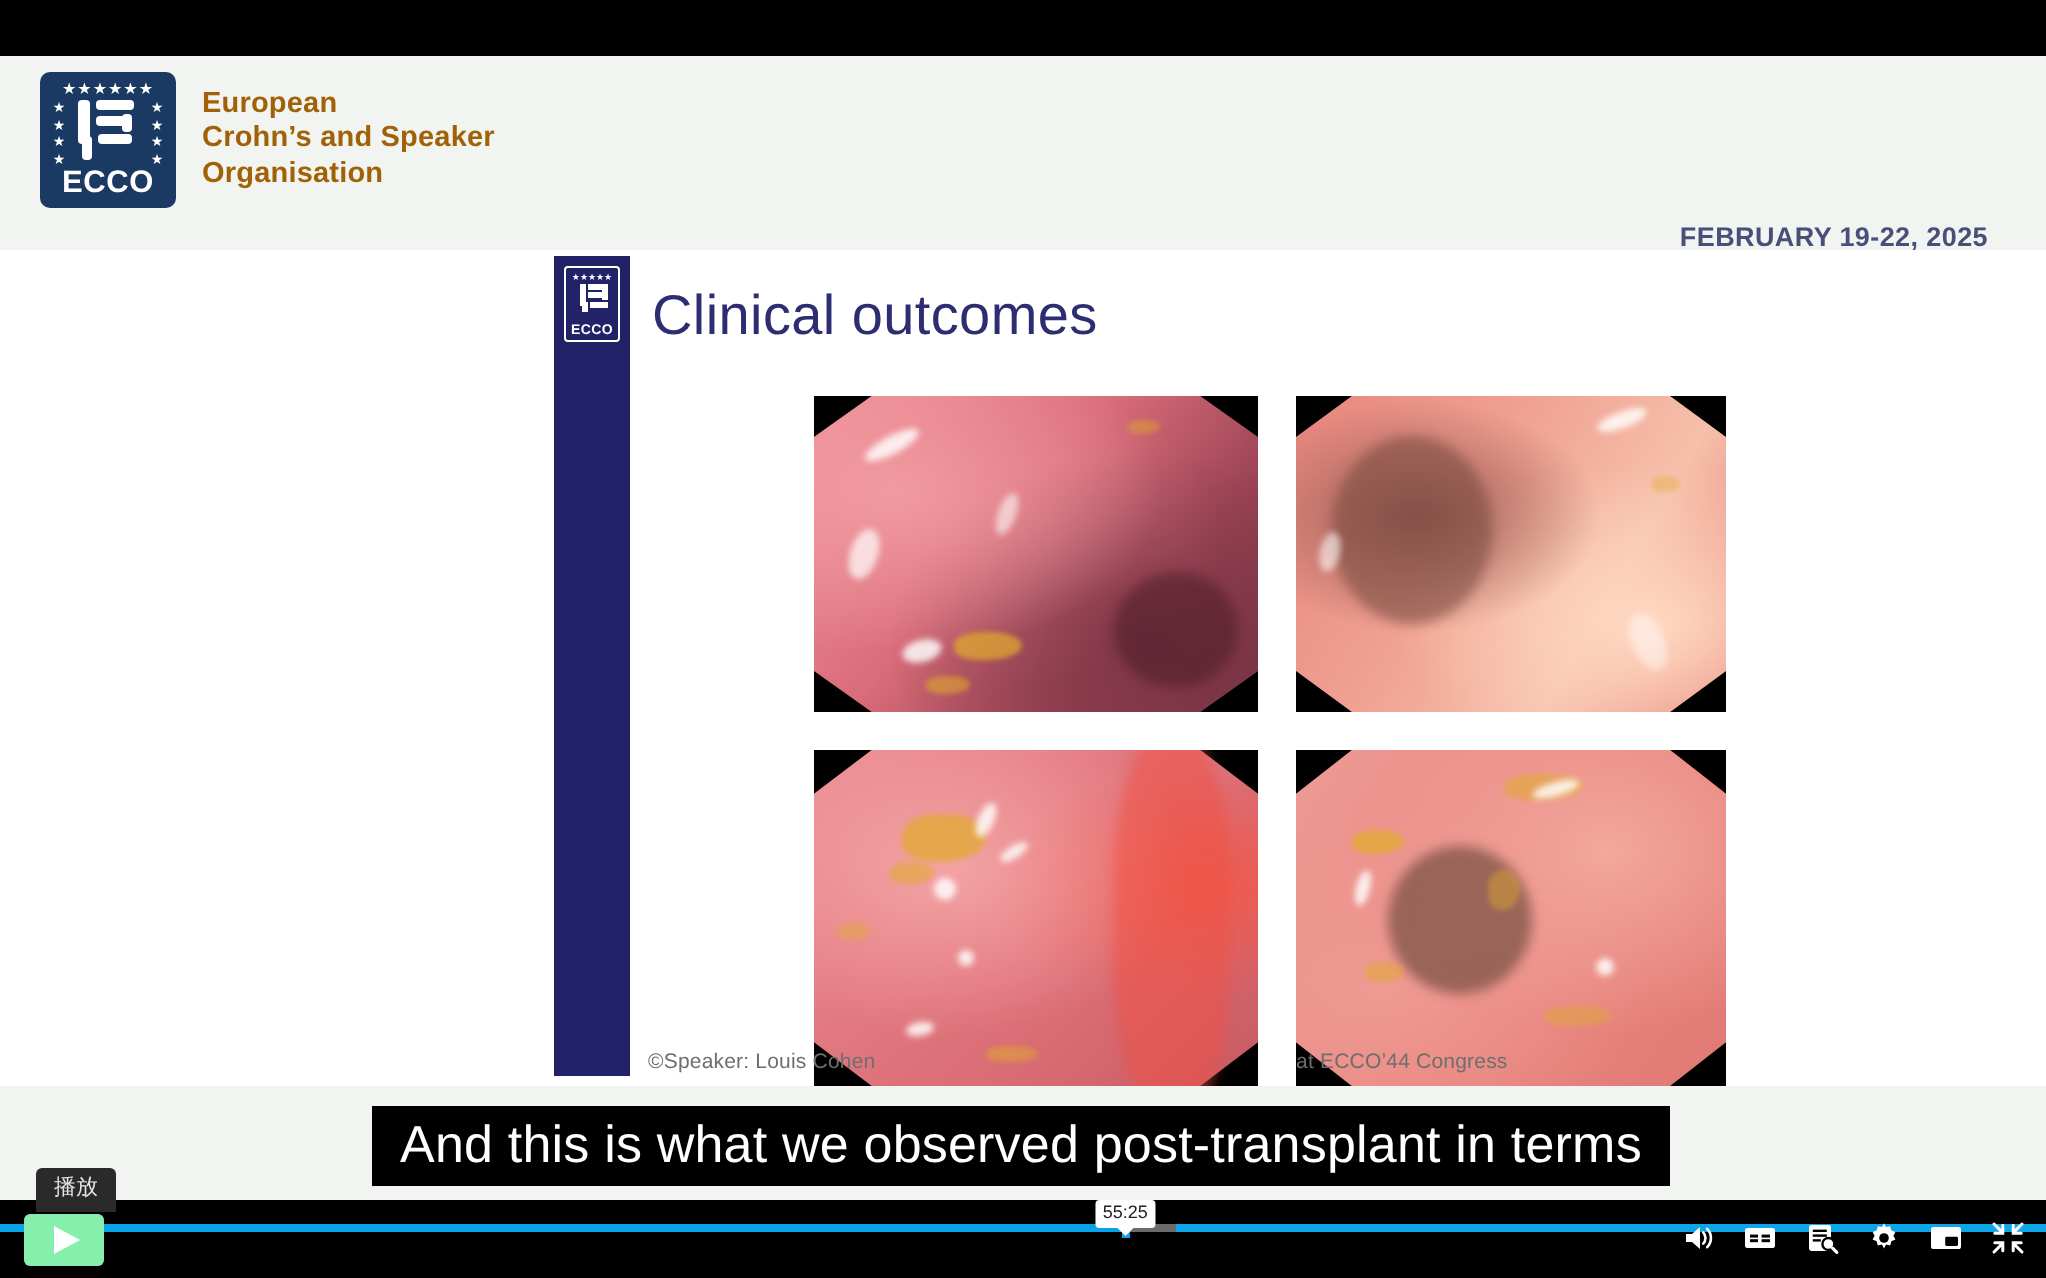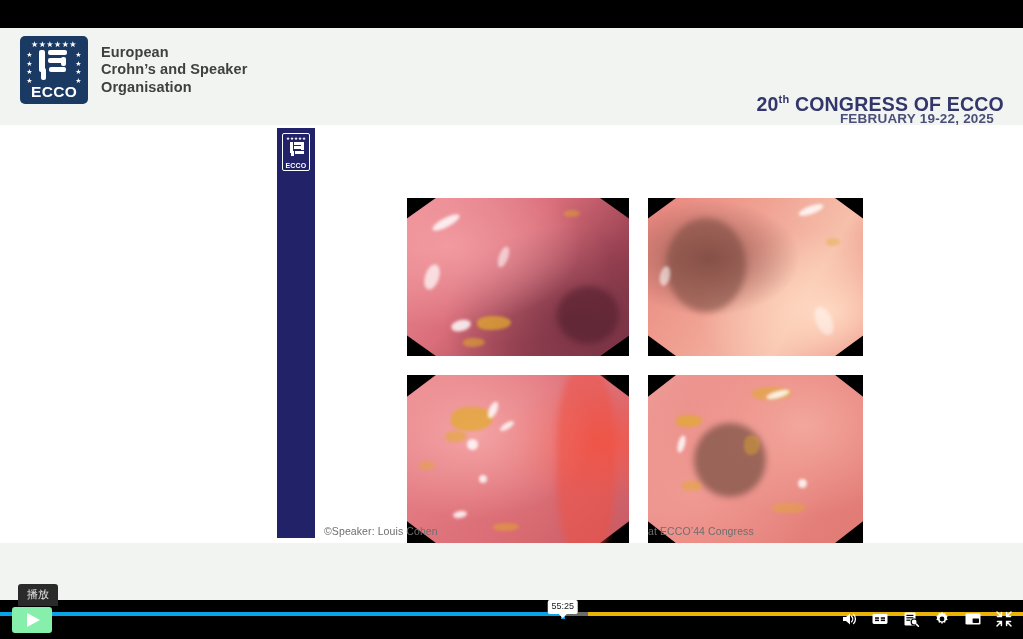--- a/index.html
+++ b/index.html
@@ -61,21 +61,21 @@
   }
   .ecco-badge .glyph i {
     position: absolute; background: #fff; display:block; border-radius: 2px;
   }
   .ecco-badge .word {
     position: absolute; bottom: 3px; left: 0; right: 0;
     text-align: center; color: #fff;
     font-weight: bold; font-size: 15.5px; letter-spacing: .3px;
   }
   #ecco-wordmark {
-    color: #404040;
+    color: #a16207;
     font-weight: bold;
     font-size: 14.5px;
     line-height: 17.5px;
     letter-spacing: .1px;
   }
   #congress-title {
     position: absolute; right: 19px; top: 60px;
     text-align: right;
     color: #33366b;
     font-weight: bold;
@@ -236,21 +236,21 @@
   #controls {
     position: absolute;
     left: 0; top: 600px;
     width: 1023px; height: 39px;
     background: #000;
   }
   #scrubber {
     position: absolute;
     left: 0; top: 12px;
     width: 1023px; height: 4px;
-    background: #eab308;
+    background: #0ea5e9;
   }
   #scrub-buffered { position:absolute; left:0; top:0; height:100%; background:#6b6b6b; }
   #scrub-played   { position:absolute; left:0; top:0; height:100%; background:#0aa3e8; }
   #scrub-head {
     position: absolute; top: -3px; width: 4px; height: 10px;
     background: #0aa3e8;
   }
   #time-tooltip {
     position: absolute;
     top: -12px;
@@ -328,21 +328,20 @@
           </div>
           <div class="word">ECCO</div>
         </div>
         <div id="ecco-wordmark">
           <div>European</div>
           <div>Crohn’s and Speaker</div>
           <div>Organisation</div>
         </div>
       </div>
 
-      <div id="congress-title"><span>20</span><sup>th</sup><span> CONGRESS OF ECCO</span></div>
       <div id="congress-date">FEBRUARY 19-22, 2025</div>
     </div>
 
     <div id="speaker-cam">
       <div class="cam-bg"></div>
       <div class="cam-curtain"></div>
       <div class="cam-body"></div>
       <div class="cam-shirt"></div>
       <div class="cam-scarf"></div>
       <div class="cam-tie"></div>
@@ -369,20 +368,21 @@
           <i style="left:0;top:0;width:3px;height:11px;"></i>
           <i style="left:4px;top:0;width:10px;height:2.5px;"></i>
           <i style="left:4px;top:4px;width:7px;height:2.5px;"></i>
           <i style="left:11px;top:3px;width:2.5px;height:5px;"></i>
           <i style="left:1px;top:9px;width:2.5px;height:5px;"></i>
           <i style="left:5px;top:9px;width:9px;height:2.5px;"></i>
         </div>
         <div class="mini-word">ECCO</div>
       </div>
 
+      <div id="slide-title">Clinical outcomes</div>
 
       <div class="endo" id="endo-1">
         <div class="octo"></div>
         <div class="sheen" style="left:24px;top:20px;width:30px;height:9px;transform:rotate(-28deg);"></div>
         <div class="sheen" style="left:18px;top:66px;width:14px;height:26px;transform:rotate(18deg);opacity:.85;"></div>
         <div class="sheen" style="left:44px;top:122px;width:20px;height:11px;transform:rotate(-14deg);"></div>
         <div class="sheen" style="left:92px;top:48px;width:9px;height:22px;transform:rotate(20deg);opacity:.7;"></div>
         <div class="bile" style="left:70px;top:118px;width:34px;height:14px;"></div>
         <div class="bile" style="left:56px;top:140px;width:22px;height:9px;opacity:.8;"></div>
         <div class="bile" style="left:157px;top:12px;width:16px;height:7px;opacity:.65;"></div>
@@ -422,20 +422,21 @@
         <div class="bile" style="left:96px;top:60px;width:16px;height:20px;opacity:.6;"></div>
         <div class="sheen" style="left:118px;top:16px;width:24px;height:7px;transform:rotate(-16deg);"></div>
         <div class="sheen" style="left:30px;top:60px;width:7px;height:18px;transform:rotate(14deg);"></div>
         <div class="sheen" style="left:150px;top:104px;width:9px;height:9px;"></div>
       </div>
 
       <div class="credit" id="credit-left">©Speaker: Louis Cohen</div>
       <div class="credit" id="credit-right">at ECCO’44 Congress</div>
     </div>
 
+    <div id="caption">And this is what we observed post-transplant in terms</div>
   </div>
 
   <div id="controls">
 
     <div id="scrubber">
       <div id="scrub-buffered" style="width: 57.5%;"></div>
       <div id="scrub-played" style="width: 55%;"></div>
       <div id="scrub-head" style="left: calc(55% - 2px);"></div>
       <div id="time-tooltip" style="left: 55%;">55:25</div>
     </div>

